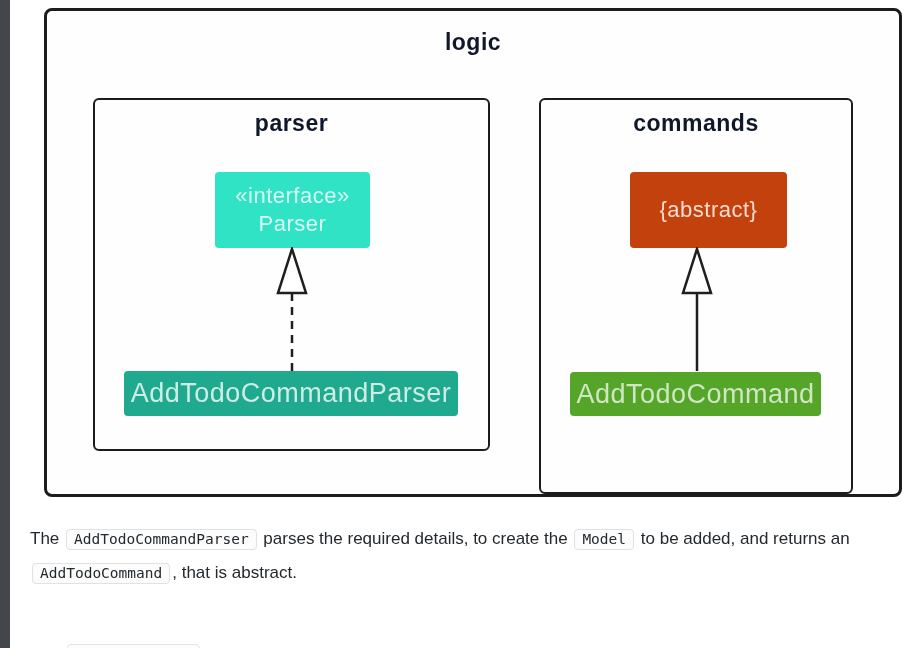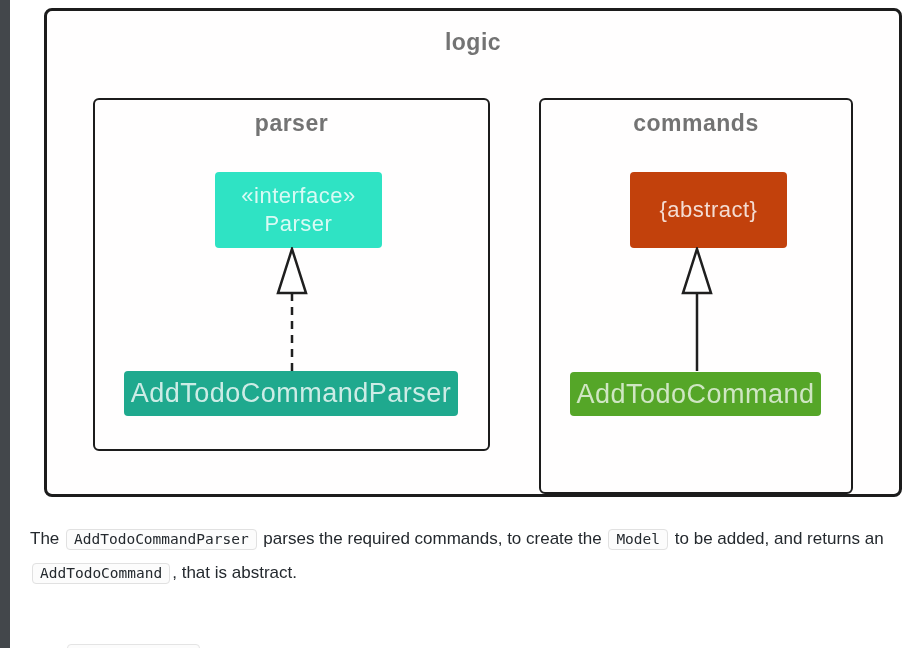--- a/index.html
+++ b/index.html
@@ -7,29 +7,29 @@
     position:relative;width:923px;height:648px;overflow:hidden;
     background:#ffffff;font-family:"Liberation Sans",sans-serif;
   }
   .gutter{position:absolute;left:0;top:0;width:10px;height:648px;background:#43474b;}
 
   
   .pkg{position:absolute;background:#fffefe;border:3px solid #1c1c1c;border-radius:8px;box-sizing:border-box;}
   .pkg-logic{left:44px;top:8px;width:858px;height:489px;}
   .pkg-parser{left:93px;top:98px;width:397px;height:353px;border-width:2.5px;border-radius:6px;}
   .pkg-commands{left:539px;top:98px;width:314px;height:396px;border-width:2.5px;border-radius:6px;}
-  .pkg-title{position:absolute;width:100%;text-align:center;font-weight:bold;color:#737373;
+  .pkg-title{position:absolute;width:100%;text-align:center;font-weight:bold;color:#0f172a;
     font-size:23px;letter-spacing:.5px;}
   .title-logic{top:18px;}
   .title-inner{top:10px;}
 
   
   .classbox{position:absolute;border-radius:4px;text-align:center;box-sizing:border-box;
     display:flex;flex-direction:column;justify-content:center;}
-  .box-interface{left:215px;top:172px;width:167px;height:76px;background:#2fe3c4;}
+  .box-interface{left:215px;top:172px;width:155px;height:76px;background:#2fe3c4;}
   .box-abstract{left:630px;top:172px;width:157px;height:76px;background:#c2410c;}
   .classbox .ln{font-size:22px;line-height:28px;color:rgba(255,255,255,0.82);letter-spacing:.5px;}
   .implbox{position:absolute;border-radius:4px;display:flex;align-items:center;justify-content:center;
     font-size:27px;letter-spacing:.5px;box-sizing:border-box;}
   .box-parserimpl{left:124px;top:371px;width:334px;height:45px;background:#1fa98e;color:rgba(255,255,255,0.78);}
   .box-commandimpl{left:570px;top:372px;width:251px;height:44px;background:#55a628;color:rgba(255,255,255,0.72);}
 
   .arrow{position:absolute;width:36px;height:126px;}
   .arrow-parser{left:274px;top:247px;}
   .arrow-commands{left:679px;top:247px;}
@@ -77,17 +77,17 @@
       <div class="ln">{abstract}</div>
     </div>
     <svg class="arrow arrow-commands" viewBox="0 0 36 126">
       <line x1="18" y1="46" x2="18" y2="124" stroke="#1f1f1f" stroke-width="2.5"></line>
       <polygon points="18,2 4,46 32,46" fill="#ffffff" stroke="#1f1f1f" stroke-width="2.5"></polygon>
     </svg>
     <div class="implbox box-commandimpl">AddTodoCommand</div>
   </div>
 
   <div class="doc">
-    <p><span>The </span><span class="chip">AddTodoCommandParser</span><span> parses the required commands, to create the </span><span class="chip">Model</span><span> to be added, and returns an </span><span class="chip">AddTodoCommand</span><span>, that is abstract.</span></p>
+    <p><span>The </span><span class="chip">AddTodoCommandParser</span><span> parses the required details, to create the </span><span class="chip">Model</span><span> to be added, and returns an </span><span class="chip">AddTodoCommand</span><span>, that is abstract.</span></p>
   </div>
 
   <div class="chip-partial"></div>
 </div>
 
 </body></html>

